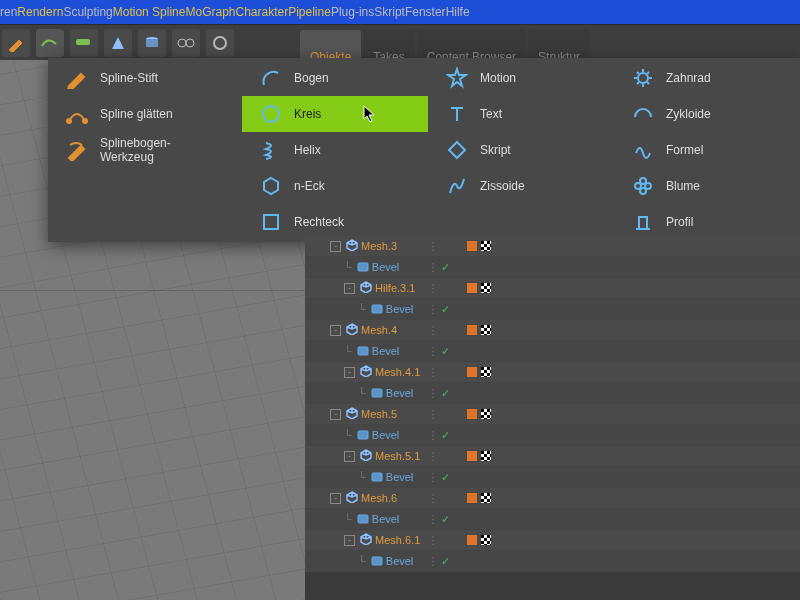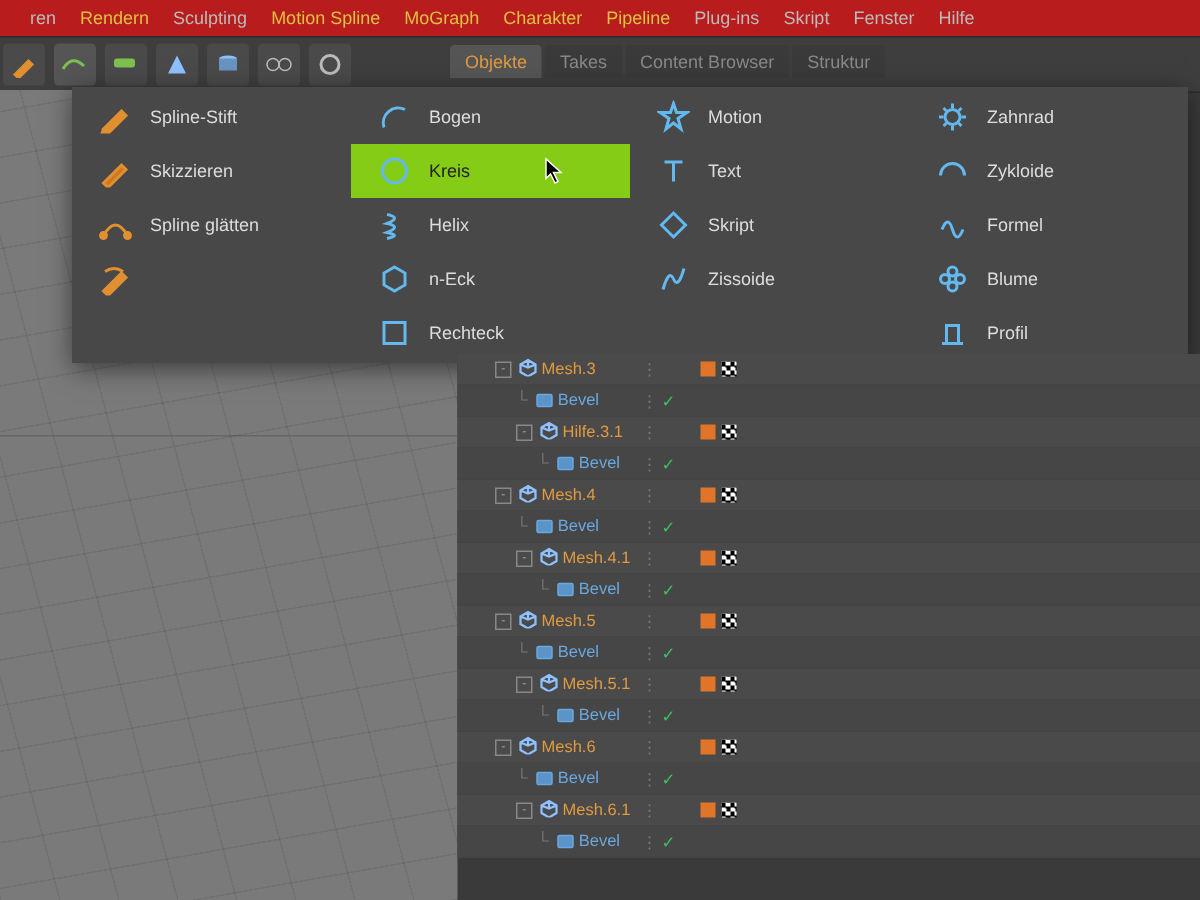--- a/index.html
+++ b/index.html
@@ -1,24 +1,24 @@
 <!DOCTYPE html>
 <html><head>
 <meta charset="utf-8">
 <style>
   html,body{margin:0;padding:0;background:#3a3a3a;font-family:Arial,Helvetica,sans-serif;font-size:12px;color:#ccc;width:800px;height:600px;overflow:hidden;position:relative}
   
-  .topmenu{background:#b91c1c;height:24px;display:flex;align-items:center;padding-left:20px;gap:16px}
+  .topmenu{background:#1d4ed8;height:24px;display:flex;align-items:center;padding-left:0;}
   .topmenu span{color:#bbb}
   .topmenu .hi{color:#e0c040}
   
   .toolbar{background:#3e3e3e;height:36px;display:flex;align-items:center;padding-left:2px;gap:6px;border-top:1px solid #2a2a2a;border-bottom:1px solid #2a2a2a}
   .tbtn{width:28px;height:28px;border-radius:3px;background:#4a4a4a;display:flex;align-items:center;justify-content:center}
   .tabs{position:absolute;top:30px;left:300px;display:flex;gap:2px}
-  .tab{padding:4px 10px;background:#3a3a3a;color:#888;border-radius:3px 3px 0 0}
+  .tab{padding:20px 10px;background:#3a3a3a;color:#888;border-radius:3px 3px 0 0}
   .tab.active{background:#555;color:#e09a40}
   
   .viewport{position:absolute;top:60px;left:0;width:305px;height:540px;background:
     linear-gradient(#666,#666) 0 230px/100% 1px no-repeat,
     #7a7a7a}
   .viewport::after{content:"";position:absolute;inset:0;background:
     repeating-linear-gradient(75deg,rgba(0,0,0,.12) 0 1px,transparent 1px 38px),
     repeating-linear-gradient(-10deg,rgba(0,0,0,.12) 0 1px,transparent 1px 30px);
     opacity:.6}
   
@@ -125,42 +125,35 @@
         <span class="flyicon">
           <svg width="22" height="22">
             <path d="M3 19 L15 7 L18 10 L6 22 Z M3 19 L2 22 L5 21" stroke="#e09030" fill="#e09030"></path>
           </svg>
         </span>
         <span class="flylabel">Spline-Stift</span>
       </div>
       <div class="flyitem">
         <span class="flyicon">
           <svg width="22" height="22">
-            <path d="M3 19 L15 7 L18 10 L6 22 Z" stroke="#e09030" fill="#d07820"></path>
-          </svg>
-        </span>
-        <span class="flylabel">Skizzieren</span>
-      </div>
-      <div class="flyitem">
-        <span class="flyicon">
-          <svg width="22" height="22">
             <path d="M3 18 Q11 4 19 18" stroke="#e09030" fill="none"></path>
             <circle cx="3" cy="18" r="2" fill="#e09030"></circle>
             <circle cx="19" cy="18" r="2" fill="#e09030"></circle>
           </svg>
         </span>
         <span class="flylabel">Spline glätten</span>
       </div>
       <div class="flyitem">
         <span class="flyicon">
           <svg width="22" height="22">
             <path d="M3 19 L15 7 L18 10 L6 22 Z" fill="#e09030"></path>
             <path d="M4 6 Q10 2 16 6" stroke="#e09030" fill="none"></path>
           </svg>
         </span>
+        <span class="flylabel">Splinebogen-Werkzeug</span>
       </div>
     </div>
     <div class="flycol">
       <div class="flyitem">
         <span class="flyicon">
           <svg width="22" height="22">
             <path d="M4 18 A10 10 0 0 1 18 6"></path>
           </svg>
         </span>
         <span class="flylabel">Bogen</span>

